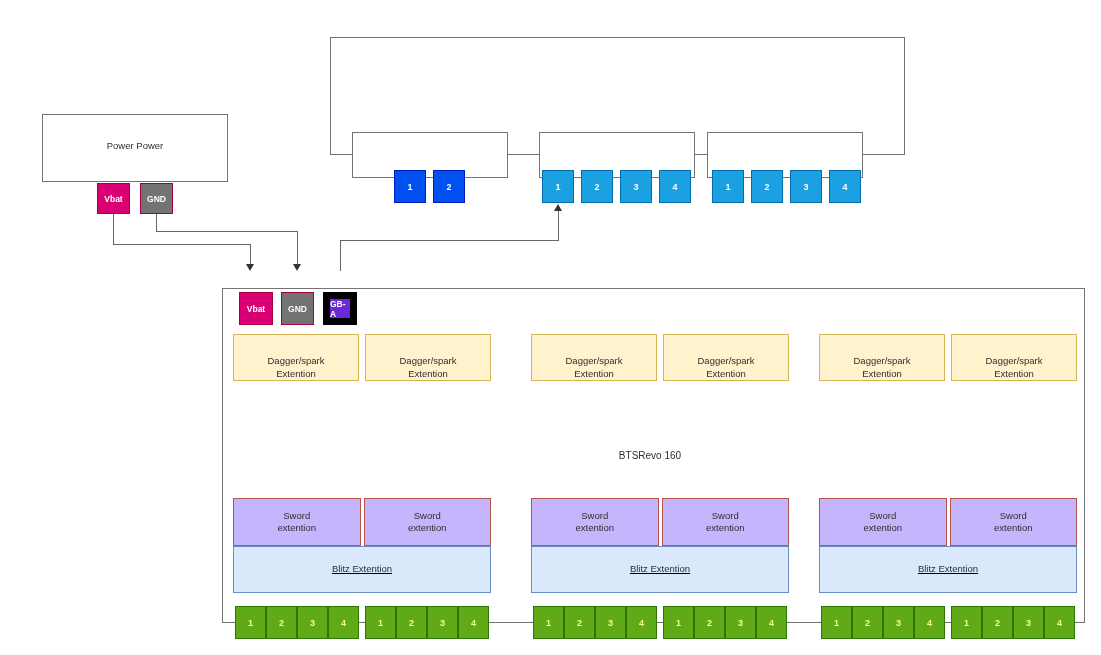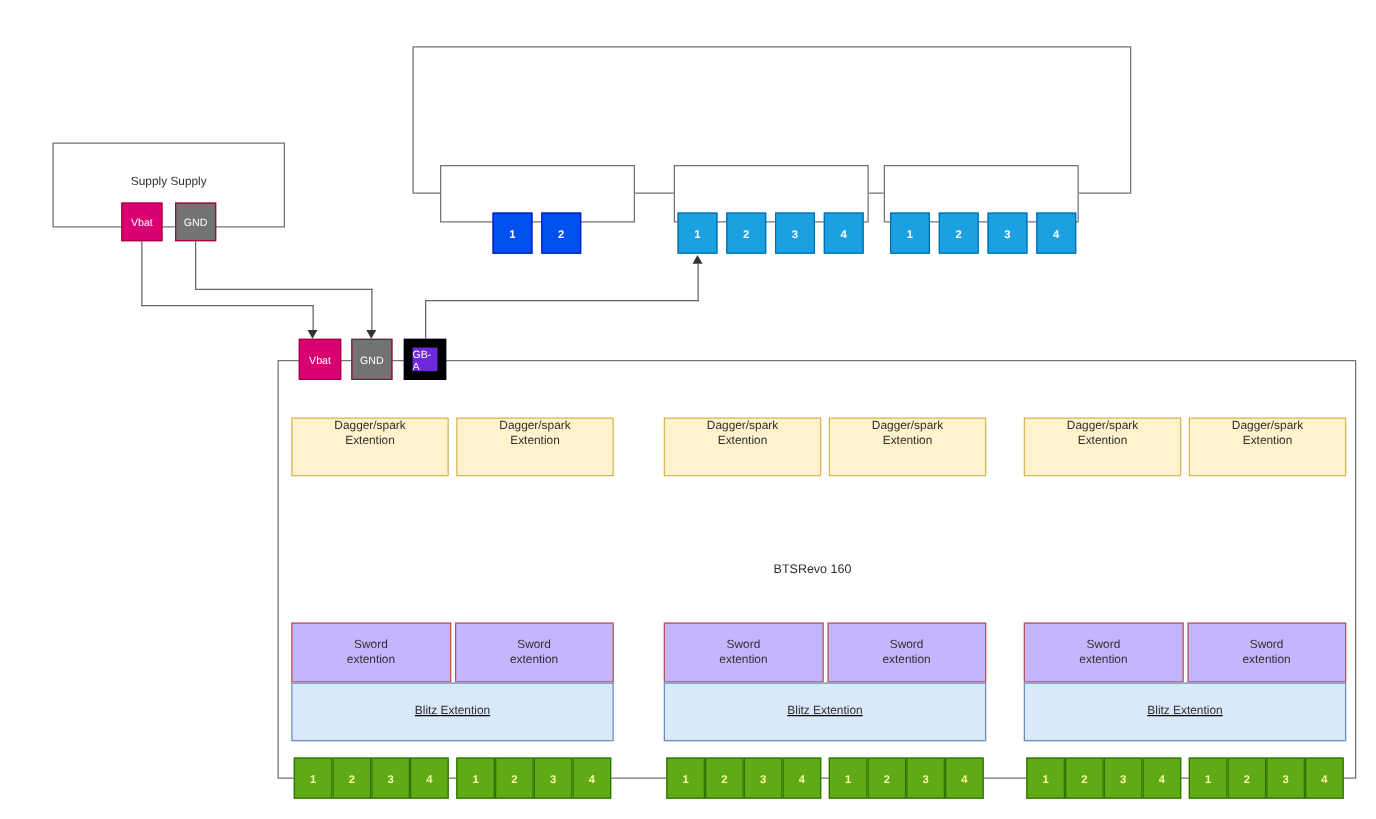--- a/index.html
+++ b/index.html
@@ -6,37 +6,37 @@
   html,body { background:#ffffff; }
   body { font-family:"Liberation Sans", sans-serif; }
   .canvas { position:relative; width:1101px; height:655px; background:#ffffff; overflow:hidden; }
 
   .rect { position:absolute; background:#ffffff; border:1px solid #737373; }
   .label { position:absolute; font-size:10px; color:#2e2e2e; text-align:center; line-height:1.25; }
   .multiline { white-space:pre-line; }
 
   
   .port { position:absolute; width:34px; height:33px; display:flex; align-items:center; justify-content:center;
-          font-size:8.5px; font-weight:normal; color:#ffffff; z-index:6; }
+          font-size:8.5px; font-weight:bold; color:#ffffff; z-index:6;margin-top:21px; }
   .port.vbat { background:#d80073; border:1px solid #a50040; }
   .port.gnd  { background:#737373; border:1px solid #a50040; }
   .port.gba  { background:#6d28d9; border:7px solid #000000; }
 
   
   .port-row { position:absolute; display:flex; z-index:6; }
   .sq { width:32px; height:33px; display:flex; align-items:center; justify-content:center;
         font-size:9px; font-weight:bold; color:#ffffff; flex:0 0 auto; }
   .sq.dark  { background:#0050ef; border:1px solid #001dbc; }
   .sq.light { background:#1ba1e2; border:1px solid #006eaf; }
   .sq.green { background:#60a917; border:1px solid #2d7600; color:#f8f8a0; width:31px; }
 
   
   .row { position:absolute; display:flex; z-index:4; }
   .dagger { flex:1; background:#fff2cc; border:1px solid #d6b656; height:47px;
-            display:flex; align-items:flex-start; justify-content:center; }
+            display:flex; align-items:flex-end; justify-content:center; }
   .sword  { flex:1; background:#c4b5fd; border:1px solid #b85450; height:48px;
             display:flex; align-items:center; justify-content:center; }
   .blitz  { position:absolute; background:#dae8fc; border:1px solid #6c8ebf;
             display:flex; align-items:center; justify-content:center; z-index:4;text-decoration:underline; }
   .extlabel { font-size:9.5px; color:#2e2e2e; text-align:center; line-height:1.3; }
 
   
   .wire { position:absolute; background:#666666; z-index:2; }
   .arrow-down { position:absolute; width:0; height:0; z-index:3;
                 border-left:4px solid transparent; border-right:4px solid transparent; border-top:7px solid #333333; }
@@ -65,21 +65,21 @@
       <div class="sq light">4</div>
     </div>
   <div class="port-row" style="left:712px; top:170px; gap:7px;">
       <div class="sq light">1</div>
       <div class="sq light">2</div>
       <div class="sq light">3</div>
       <div class="sq light">4</div>
     </div>
 
   <div class="rect" style="left:42px; top:114px; width:186px; height:68px;"></div>
-  <div class="label" style="left:42px; top:140px; width:186px; font-size:9.5px;">Supply Supply</div>
+  <div class="label" style="left:42px; top:140px; width:186px; font-size:9.5px;">Power Power</div>
   <div class="port vbat" style="left:97px; top:162px; width:33px; height:31px;">Vbat</div>
   <div class="port gnd" style="left:140px; top:162px; width:33px; height:31px;">GND</div>
 
   <div class="wire" style="left:113px; top:193px; width:1px; height:52px;"></div>
   <div class="wire" style="left:113px; top:244px; width:138px; height:1px;"></div>
   <div class="wire" style="left:250px; top:244px; width:1px; height:21px;"></div>
   <div class="arrow-down" style="left:246px; top:264px;"></div>
 
   <div class="wire" style="left:156px; top:193px; width:1px; height:39px;"></div>
   <div class="wire" style="left:156px; top:231px; width:142px; height:1px;"></div>

